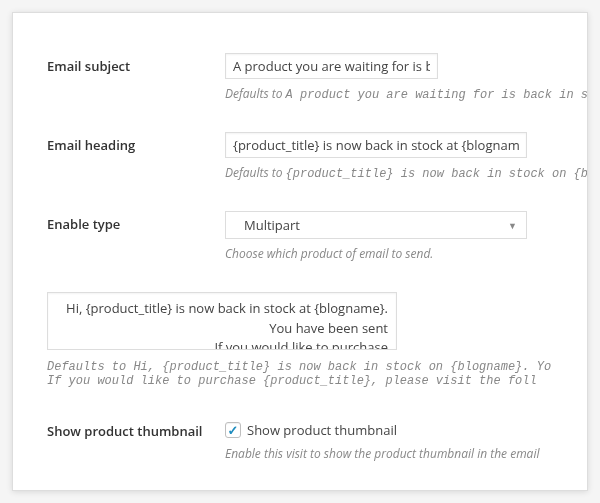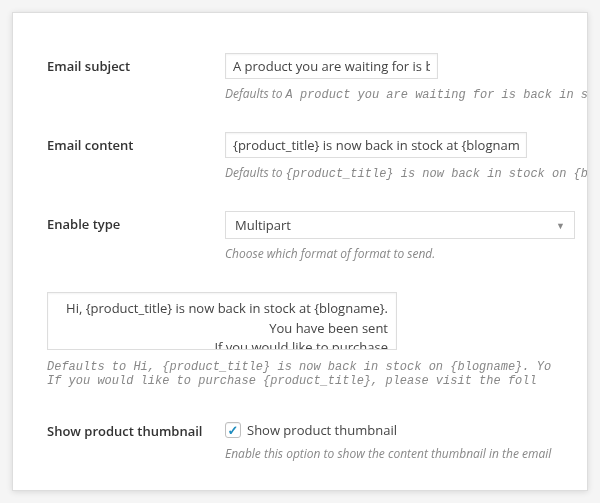--- a/index.html
+++ b/index.html
@@ -47,28 +47,28 @@
       box-shadow: inset 0 1px 2px rgba(0,0,0,0.05);
       padding: 3px 7px;
       font-size: 13px;
       color: #444;
       font-family: inherit;
     }
     .text-input.wide {
       width: 302px;
     }
     .select-wrap {
-      width: 350px;
+      width: 302px;
       height: 28px;
       border: 1px solid #ddd;
       background: #fff;
       display: flex;
       align-items: center;
       justify-content: space-between;
-      padding: 0 9px 0 9px;
+      padding: 0 9px 0 18px;
       font-size: 13px;
       color: #444;
       cursor: pointer;
     }
     .caret {
       font-size: 9px;
       color: #888;
     }
     .textarea {
       width: 350px;
@@ -139,37 +139,37 @@
     <div class="form-label">Email subject</div>
     <div class="form-control">
       <input type="text" class="text-input" value="A product you are waiting for is back in stock" style="">
       <div class="hint">
         <span>Defaults to </span><span class="mono">A product you are waiting for is back in stock</span>
       </div>
     </div>
   </div>
 
   <div class="form-row">
-    <div class="form-label">Email content</div>
+    <div class="form-label">Email heading</div>
     <div class="form-control">
       <input type="text" class="text-input wide" value="{product_title} is now back in stock at {blogname}" style="">
       <div class="hint">
         <span>Defaults to </span><span class="mono">{product_title} is now back in stock on {blogname}</span>
       </div>
     </div>
   </div>
 
   <div class="form-row">
     <div class="form-label">Enable type</div>
     <div class="form-control">
       <div class="select-wrap">
         <span>Multipart</span>
         <span class="caret">▼</span>
       </div>
-      <div class="hint">Choose which format of format to send.</div>
+      <div class="hint">Choose which product of email to send.</div>
     </div>
   </div>
 
   <div class="form-row">
     <div class="form-control">
       <textarea class="textarea" style="">Hi, {product_title} is now back in stock at {blogname}. You have been sent
 If you would like to purchase</textarea>
       <div class="hint hint-multiline">
         <span class="mono"><span style="font-family:inherit">Defaults to </span><span>Hi, {product_title} is now back in stock on {blogname}. Yo</span></span>
         <span class="mono">If you would like to purchase {product_title}, please visit the foll</span>
@@ -177,17 +177,17 @@
     </div>
   </div>
 
   <div class="form-row">
     <div class="form-label">Show product thumbnail</div>
     <div class="form-control">
       <div class="checkbox-row">
         <div class="checkbox">✓</div>
         <span class="checkbox-label">Show product thumbnail</span>
       </div>
-      <div class="hint">Enable this option to show the content thumbnail in the email</div>
+      <div class="hint">Enable this visit to show the product thumbnail in the email</div>
     </div>
   </div>
 
 </div>
 
 </body></html>

